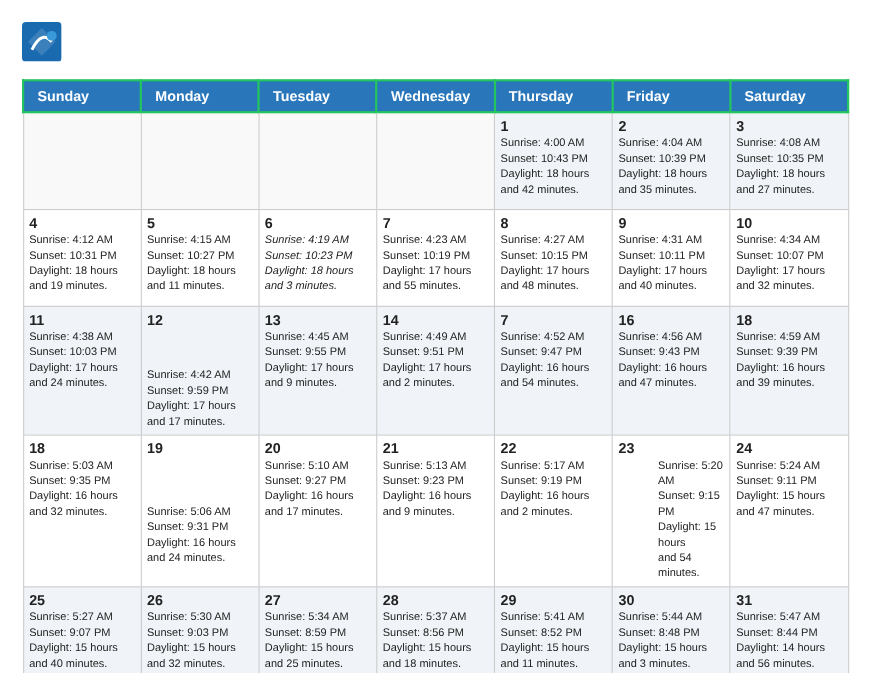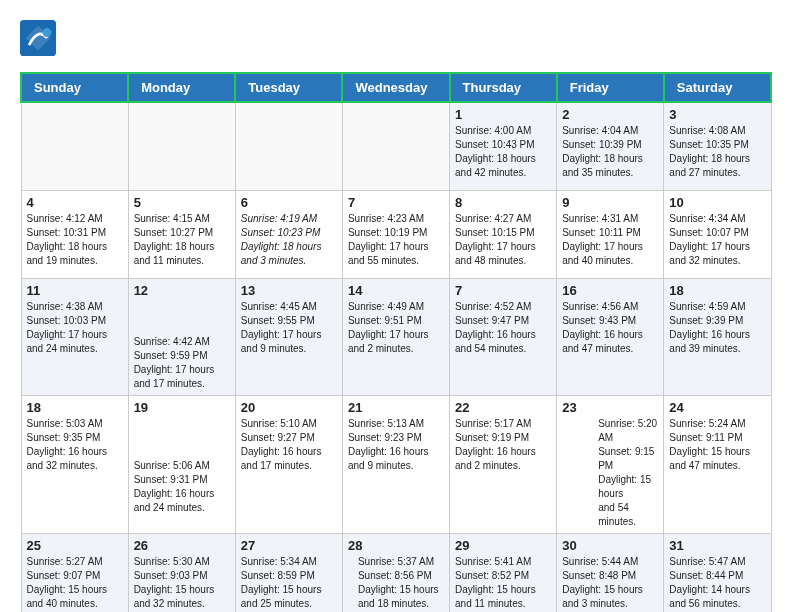--- a/index.html
+++ b/index.html
@@ -318,21 +318,21 @@
         </td>
         <td>
           <div class="day-number">27</div>
           <div class="day-info" style="white-space: pre-line;">Sunrise: 5:34 AM
 Sunset: 8:59 PM
 Daylight: 15 hours
 and 25 minutes.</div>
         </td>
         <td>
           <div class="day-number">28</div>
-          <div class="day-info" style="white-space: pre-line; margin-left: 10px;">Sunrise: 5:37 AM
+          <div class="day-info" style="white-space: pre-line;">Sunrise: 5:37 AM
 Sunset: 8:56 PM
 Daylight: 15 hours
 and 18 minutes.</div>
         </td>
         <td>
           <div class="day-number">29</div>
           <div class="day-info" style="white-space: pre-line;">Sunrise: 5:41 AM
 Sunset: 8:52 PM
 Daylight: 15 hours
 and 11 minutes.</div>

